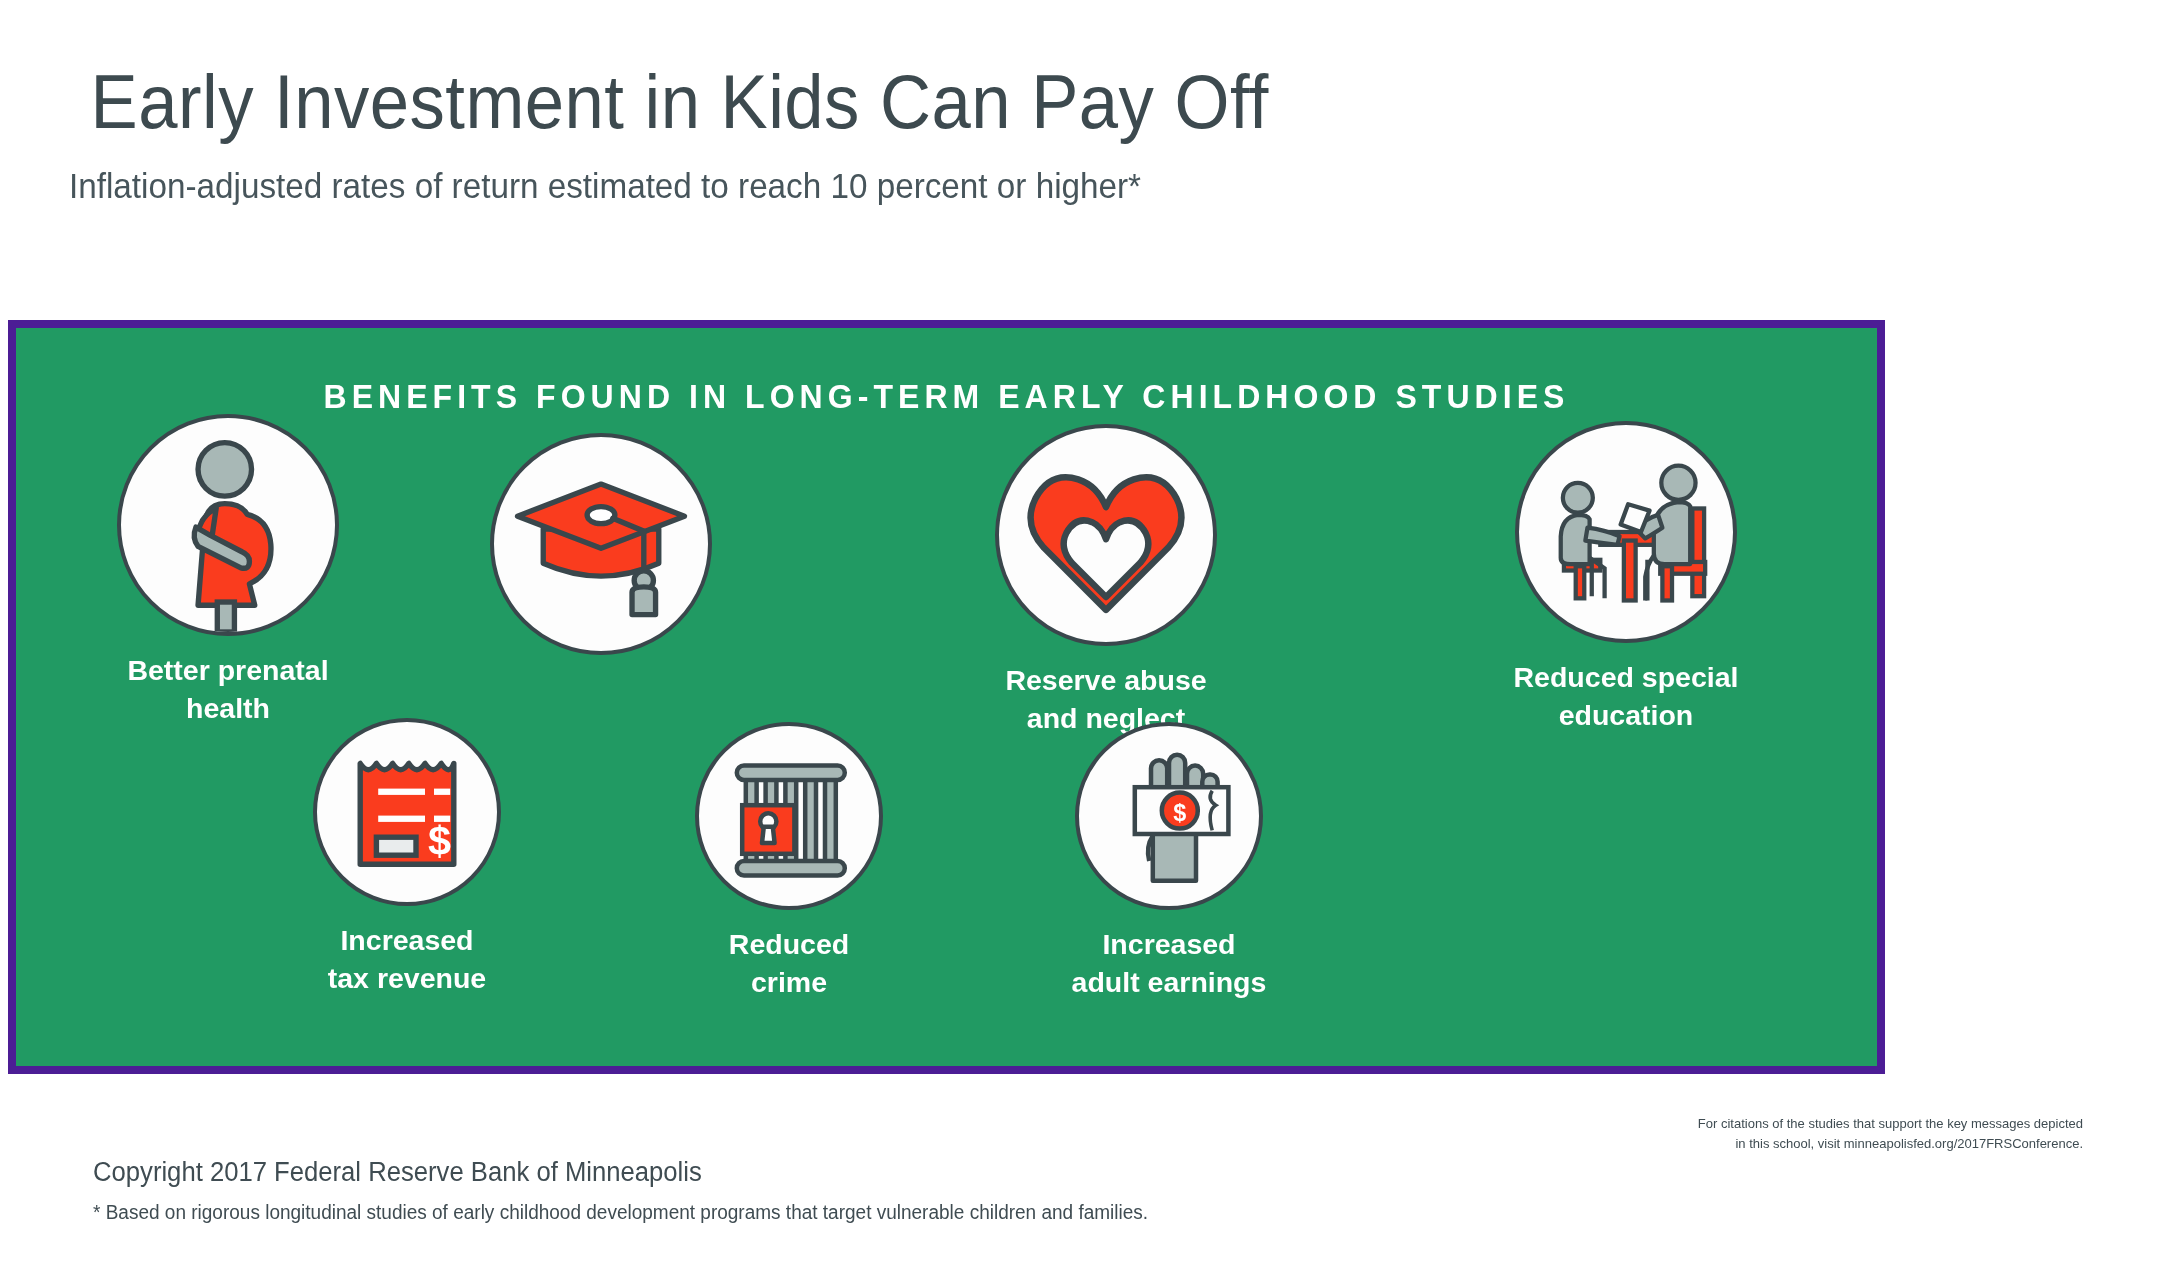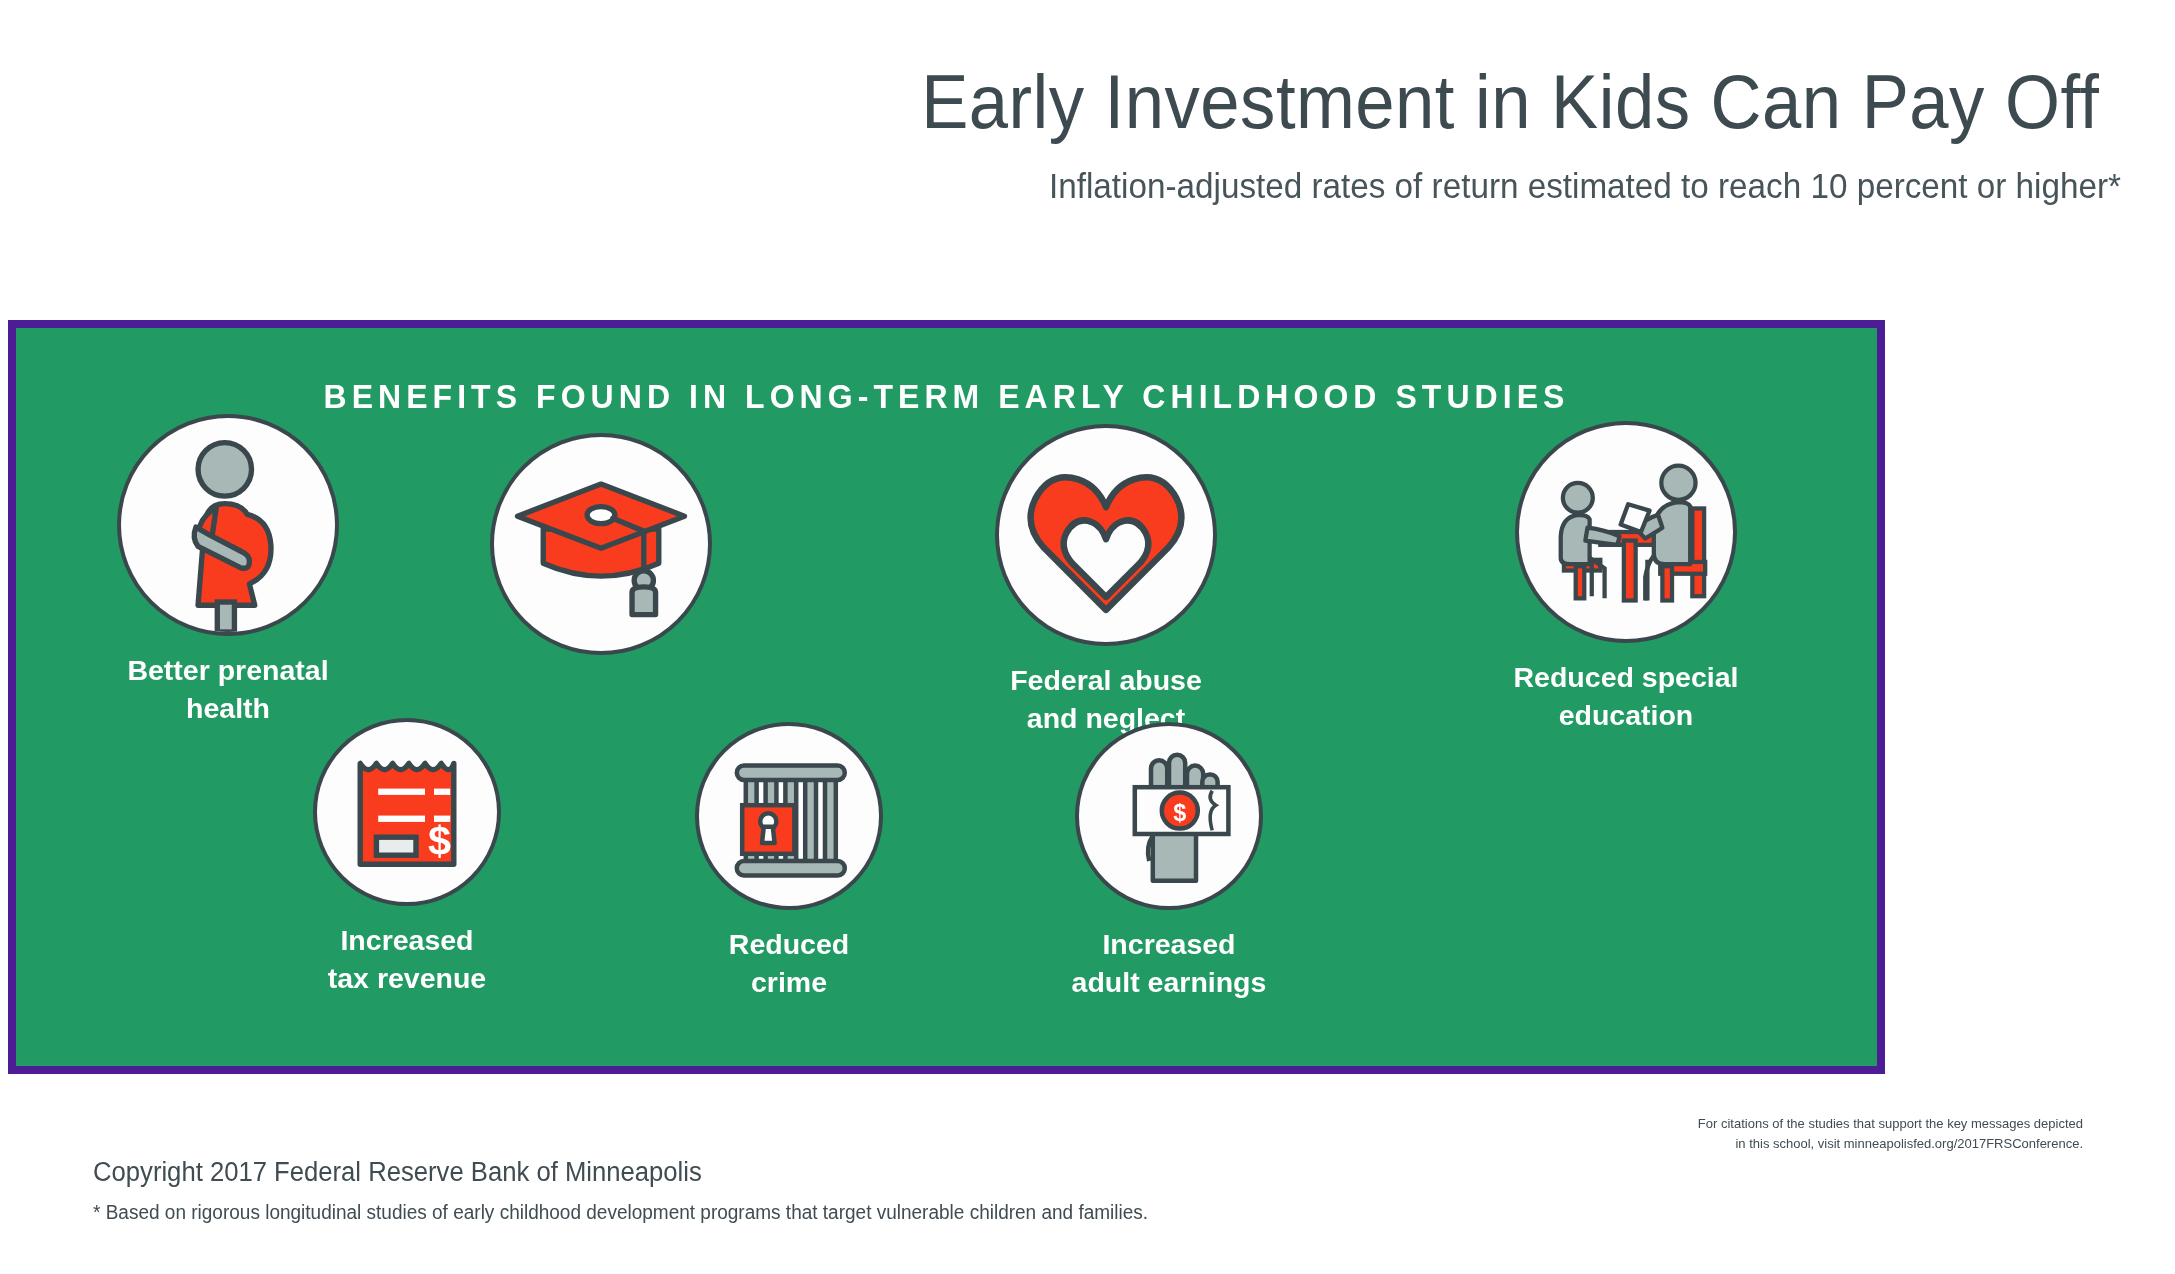--- a/index.html
+++ b/index.html
@@ -10,21 +10,21 @@
   body {
     width: 2175px;
     height: 1274px;
     font-family: "Liberation Sans", sans-serif;
     overflow: hidden;
     position: relative;
   }
 
   
   .header {
-    text-align: right;
+    text-align: left;
     padding-top: 64px;
     padding-left: 15px;
   }
   .main-title {
     font-family: "Liberation Sans", sans-serif;
     font-size: 76px;
     font-weight: 400;
     color: #3d4a4f;
     letter-spacing: 0.5px;
     line-height: 1.0;
@@ -185,21 +185,21 @@
     </div>
   </div>
 
   <div class="benefit b-abuse">
     <div class="circle">
       <svg viewBox="0 0 200 200">
         <path d="M100 170 L42 112 Q22 90 34 66 Q48 40 74 48 Q92 54 100 74 Q108 54 126 48 Q152 40 166 66 Q178 90 158 112 Z" fill="#fa3c1e" stroke="#3a474c" stroke-width="6" stroke-linejoin="round"></path>
         <path d="M100 158 L68 126 Q56 112 63 98 Q72 82 87 88 Q96 92 100 104 Q104 92 113 88 Q128 82 137 98 Q144 112 132 126 Z" fill="#fdfdfd" stroke="#3a474c" stroke-width="6" stroke-linejoin="round"></path>
       </svg>
     </div>
-    <div class="benefit-label">Federal abuse
+    <div class="benefit-label">Reserve abuse
 and neglect</div>
   </div>
 
   <div class="benefit b-special">
     <div class="circle">
       <svg viewBox="0 0 200 200">
 
         <rect x="162" y="78" width="11" height="82" fill="#fa3c1e" stroke="#3a474c" stroke-width="4"></rect>
         <rect x="132" y="128" width="42" height="11" fill="#fa3c1e" stroke="#3a474c" stroke-width="4"></rect>
         <rect x="134" y="132" width="9" height="32" fill="#fa3c1e" stroke="#3a474c" stroke-width="4"></rect>

